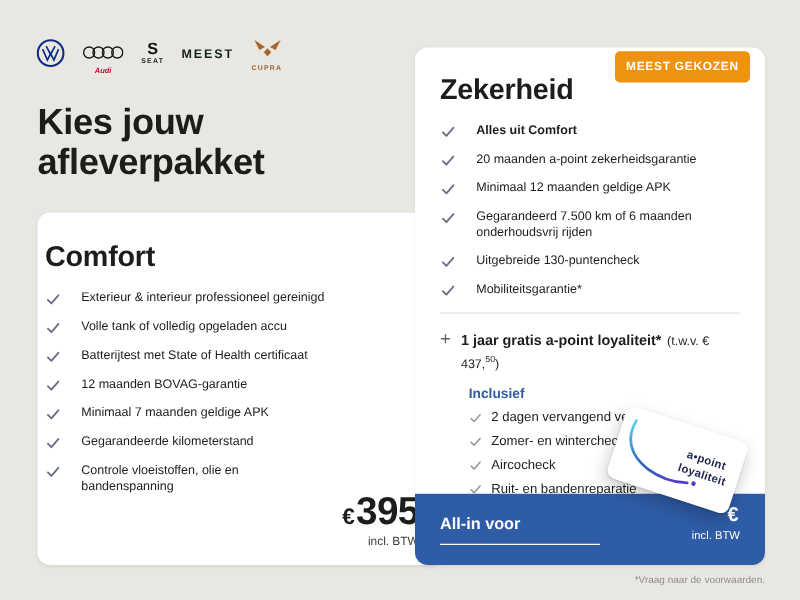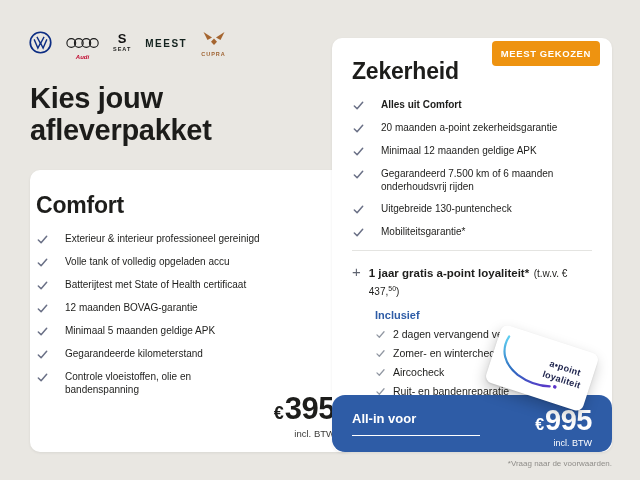--- a/index.html
+++ b/index.html
@@ -52,21 +52,21 @@
   .sub-checklist .check { width:11px; height:11px; flex:0 0 11px; color:#9298a3; margin-top:1px; }
 
   
   .loyalty-card { position:absolute; left:159px; top:300px; width:102px; height:60px; background:#fff; border-radius:7px;
     transform:rotate(18deg); box-shadow:0 6px 14px rgba(0,0,0,.22), 0 1px 2px rgba(0,0,0,.12); z-index:3;
     display:flex; align-items:center; justify-content:flex-end; padding-right:9px; }
   .loyalty-text { font-size:9px; font-weight:700; color:#20264f; text-align:center; line-height:1.3; letter-spacing:.3px; }
   .loyalty-swoosh { position:absolute; left:0; top:0; }
 
   
-  .allin-bar { position:absolute; left:0; right:0; bottom:0; height:57px; background:#2e5ca6; padding:9px 20px 0; display:flex; justify-content:space-between; z-index:1;border-radius:13px; }
+  .allin-bar { position:absolute; left:0; right:0; bottom:0; height:57px; background:#2e5ca6; padding:9px 20px 0; display:flex; justify-content:space-between; z-index:1; }
   .allin-left { margin-top:7px; }
   .allin-label { color:#fff; font-size:13px; font-weight:700; }
   .allin-line { width:128px; border-bottom:1.5px solid #fff; margin-top:9px; }
   .allin-price { color:#fff; text-align:right; }
   .allin-price .euro { font-size:16px; }
   .allin-price .amount { font-size:29px; }
   .allin-price .price-note { color:#fff; font-size:9px; }
 
   .footnote { position:absolute; right:28px; top:459px; font-size:8px; color:#8f8d89;text-align:right; }
 </style>
@@ -144,21 +144,21 @@
       <li>
         <svg class="check" viewBox="0 0 14 14">
             <path d="M2.5 7.5 L5.5 10.5 L11.5 3.5" fill="none" stroke="currentColor" stroke-width="1.6" stroke-linecap="round" stroke-linejoin="round"></path>
           </svg>
         <span>12 maanden BOVAG-garantie</span>
       </li>
       <li>
         <svg class="check" viewBox="0 0 14 14">
             <path d="M2.5 7.5 L5.5 10.5 L11.5 3.5" fill="none" stroke="currentColor" stroke-width="1.6" stroke-linecap="round" stroke-linejoin="round"></path>
           </svg>
-        <span>Minimaal 5 maanden geldige APK</span>
+        <span>Minimaal 7 maanden geldige APK</span>
       </li>
       <li>
         <svg class="check" viewBox="0 0 14 14">
             <path d="M2.5 7.5 L5.5 10.5 L11.5 3.5" fill="none" stroke="currentColor" stroke-width="1.6" stroke-linecap="round" stroke-linejoin="round"></path>
           </svg>
         <span>Gegarandeerde kilometerstand</span>
       </li>
       <li style="max-width:190px;">
         <svg class="check" viewBox="0 0 14 14">
             <path d="M2.5 7.5 L5.5 10.5 L11.5 3.5" fill="none" stroke="currentColor" stroke-width="1.6" stroke-linecap="round" stroke-linejoin="round"></path>
@@ -276,21 +276,20 @@
     </div>
 
     <div class="allin-bar">
       <div class="allin-left">
         <div class="allin-label">All-in voor</div>
         <div class="allin-line"></div>
       </div>
       <div class="allin-price">
         <div class="price-row">
           <span class="euro">€</span>
-          <span class="amount">995</span>
         </div>
         <div class="price-note">incl. BTW</div>
       </div>
     </div>
   </div>
 
   <div class="footnote">*Vraag naar de voorwaarden.</div>
 
 </div>
 

